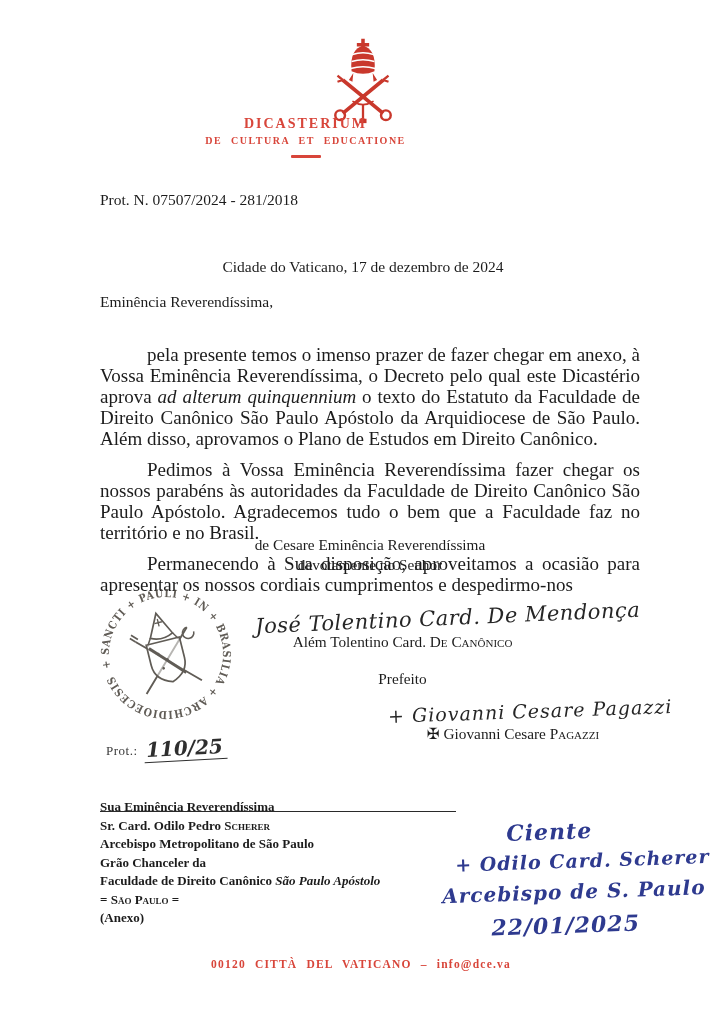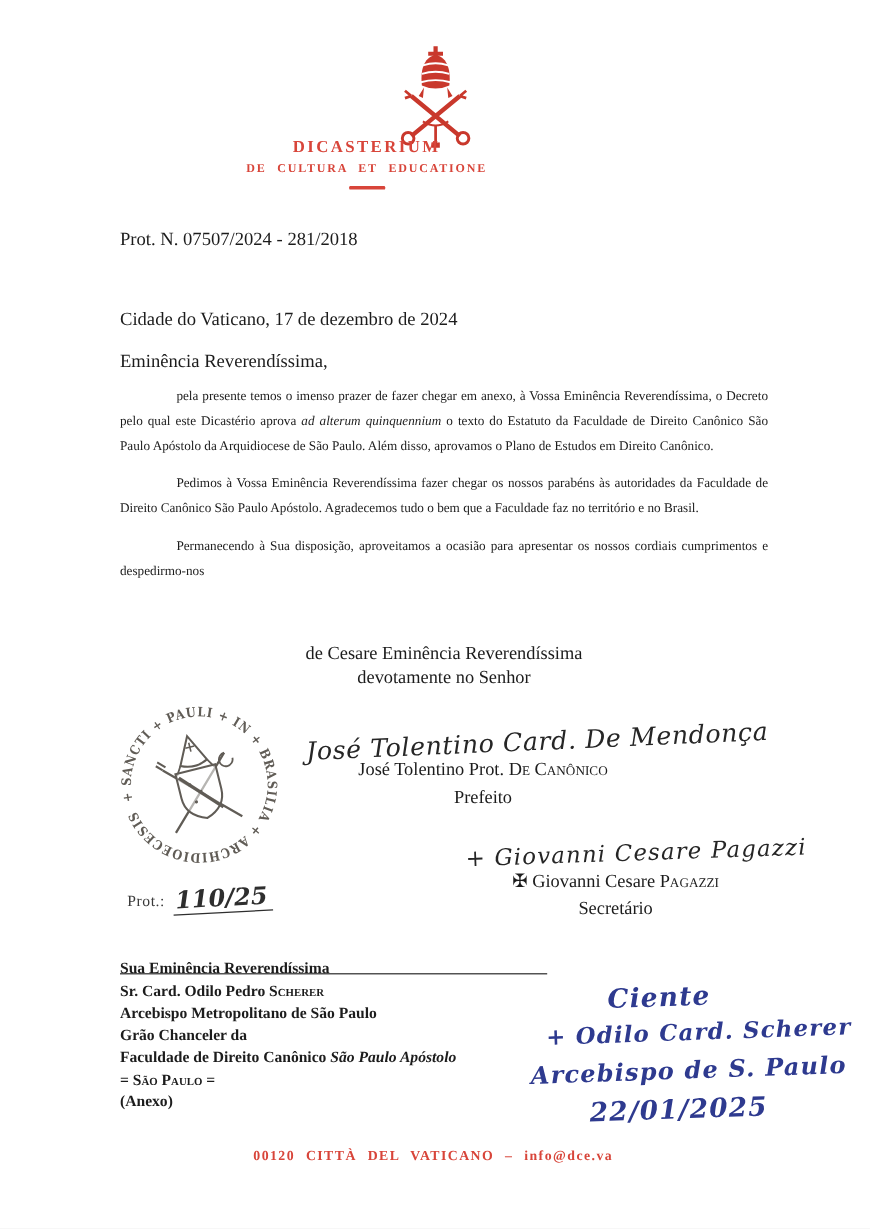--- a/index.html
+++ b/index.html
@@ -10,33 +10,33 @@
     color:#1c1c1c;
   }
   
   .emblem-wrap{position:absolute;left:0;top:36px;width:725px;text-align:center;}
   .org-block{position:absolute;left:0;top:116px;width:611px;text-align:center;color:#d8453a;}
   .org-line1{font-size:14px;letter-spacing:2px;word-spacing:4px;font-weight:600;}
   .org-line2{font-size:10px;letter-spacing:1.5px;word-spacing:5px;font-weight:600;margin-top:3px;}
   .org-rule{width:30px;height:3px;background:#d8453a;margin:9px auto 0 auto;border-radius:1px;}
   
   .prot-line{position:absolute;left:100px;top:191px;font-size:15.5px;}
-  .dateline{position:absolute;left:100px;top:258px;width:540px;text-align:left;padding-right:14px;box-sizing:border-box;font-size:15.5px;}
+  .dateline{position:absolute;left:100px;top:258px;width:540px;text-align:center;padding-right:14px;box-sizing:border-box;font-size:15.5px;}
   .salutation{position:absolute;left:100px;top:293px;font-size:15.5px;}
-  .body-text{position:absolute;left:100px;top:320px;width:540px;font-size:11px;line-height:21px;text-align:justify;}
+  .body-text{position:absolute;left:100px;top:344px;width:540px;font-size:19px;line-height:21px;text-align:justify;}
   .body-text p{margin:0 0 10px 0;text-indent:47px;}
   .valediction{position:absolute;left:100px;top:535px;width:540px;text-align:center;font-size:15.3px;line-height:20px;}
   
   .script{font-family:"DejaVu Serif",serif;font-style:italic;color:#262626;white-space:nowrap;}
   .sig-prefect{position:absolute;left:255px;top:606px;width:295px;text-align:center;}
   .sig-prefect .script{display:inline-block;font-size:21px;letter-spacing:.5px;transform:rotate(-2.5deg);}
   .sig-secretary{position:absolute;left:388px;top:700px;width:250px;text-align:center;}
   .sig-secretary .script{display:inline-block;font-size:19px;letter-spacing:1px;transform:rotate(-2deg);}
   .sig-name{font-size:15.3px;margin-top:3px;}
-  .sig-title{font-size:15.3px;margin-top:5px;}
+  .sig-title{font-size:15.3px;margin-top:19px;}
   .sc{font-variant:small-caps;}
   
   .stamp{position:absolute;left:90px;top:578px;width:152px;height:152px;opacity:.88;}
   .prot-hand{position:absolute;left:106px;top:736px;white-space:nowrap;}
   .prot-hand .lbl{font-size:13px;color:#3a3a3a;letter-spacing:.5px;}
   .prot-hand .val{display:inline-block;font-family:"DejaVu Serif",serif;font-style:italic;font-weight:600;
     font-size:20px;color:#2e2e2e;border-bottom:1.6px solid #2e2e2e;padding:0 4px 0 2px;transform:rotate(-3deg);margin-left:2px;}
   
   .addr-rule{position:absolute;left:100px;top:811px;width:356px;height:0;border-top:1.4px solid #2a2a2a;}
   .recipient{position:absolute;left:100px;top:798px;font-size:13px;line-height:18.5px;font-weight:bold;}
@@ -100,28 +100,27 @@
     <p>Permanecendo à Sua disposição, aproveitamos a ocasião para apresentar os nossos cordiais cumprimentos e despedirmo-nos</p>
   </div>
 
   <div class="valediction">
     <div>de Cesare Eminência Reverendíssima</div>
     <div>devotamente no Senhor</div>
   </div>
 
   <div class="sig-prefect">
     <span class="script">José Tolentino Card. De Mendonça</span>
-    <div class="sig-name"><span>José Tolentino Prot. </span><span class="sc">De Canônico</span></div>
+    <div class="sig-name"><span>Além Tolentino Card. </span><span class="sc">De Canônico</span></div>
     <div class="sig-title">Prefeito</div>
   </div>
 
   <div class="sig-secretary">
     <span class="script">+ Giovanni Cesare Pagazzi</span>
     <div class="sig-name"><span>✠ </span><span>Giovanni Cesare </span><span class="sc">Pagazzi</span></div>
-    <div class="sig-title">Secretário</div>
   </div>
 
   <div class="stamp">
     <svg width="152" height="152" viewBox="0 0 160 160">
       <defs>
         <path id="ringPath" d="M 20,80 A 60,60 0 1 1 140,80 A 60,60 0 1 1 20,80"></path>
       </defs>
       <g transform="rotate(-14 80 80)">
         <text font-family="DejaVu Serif, serif" font-size="11.5" letter-spacing="1" fill="#4b463f" font-weight="600">
           <textPath href="#ringPath" textLength="368" lengthAdjust="spacingAndGlyphs">+ SANCTI + PAULI + IN + BRASILIA + ARCHIDIOECESIS</textPath>

